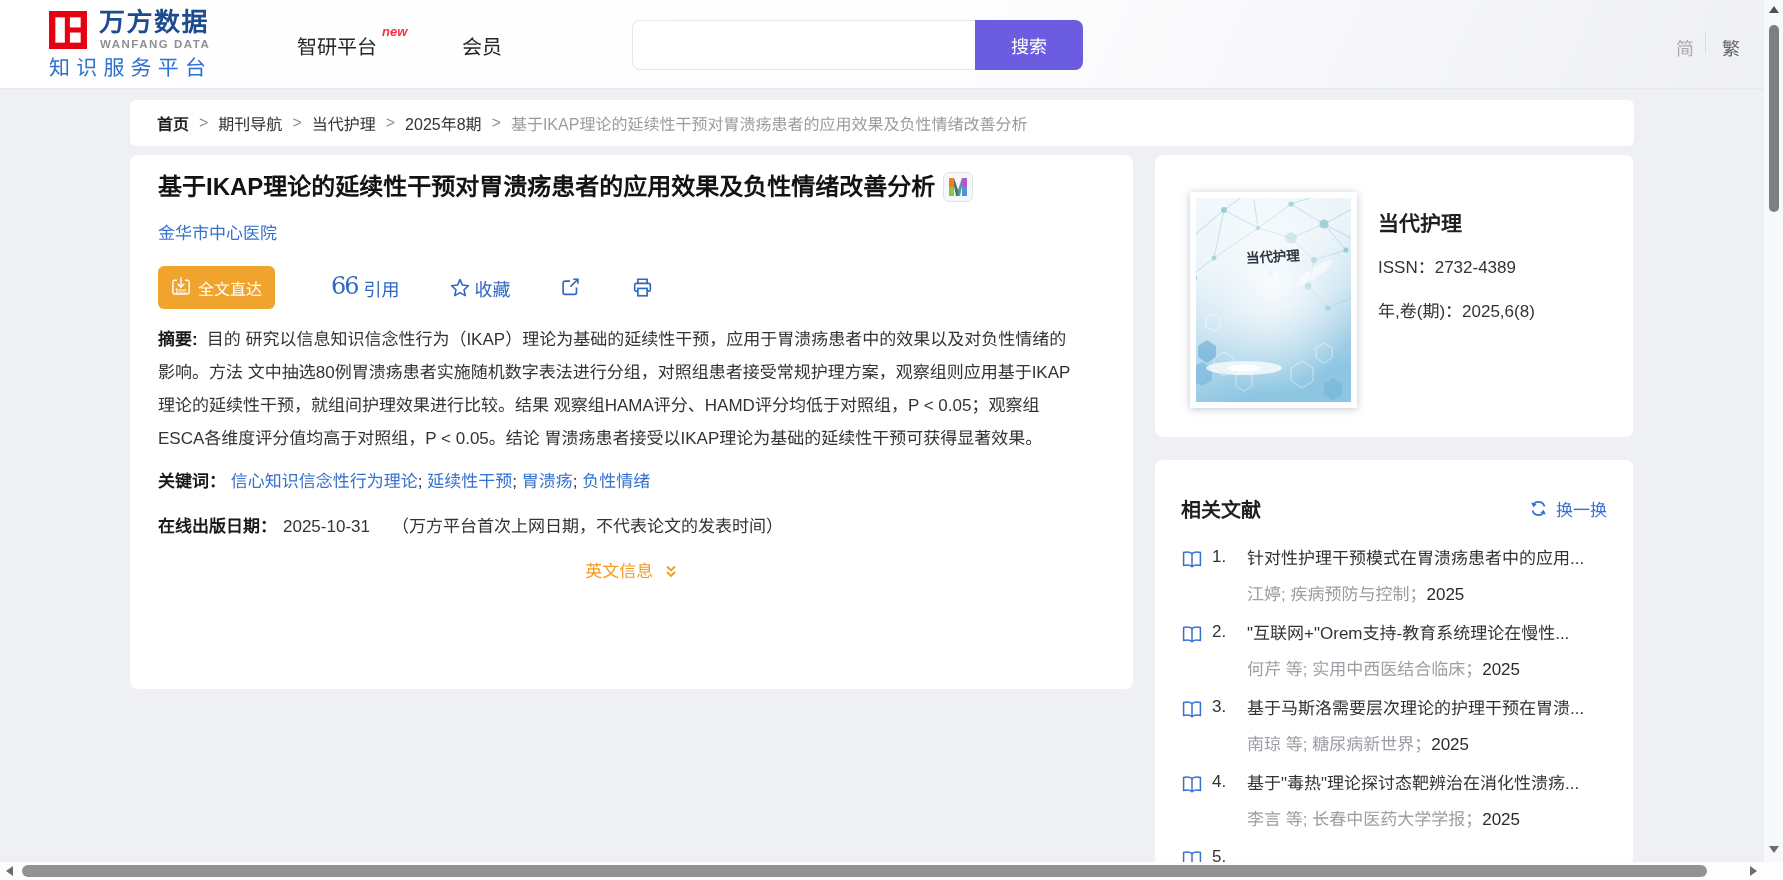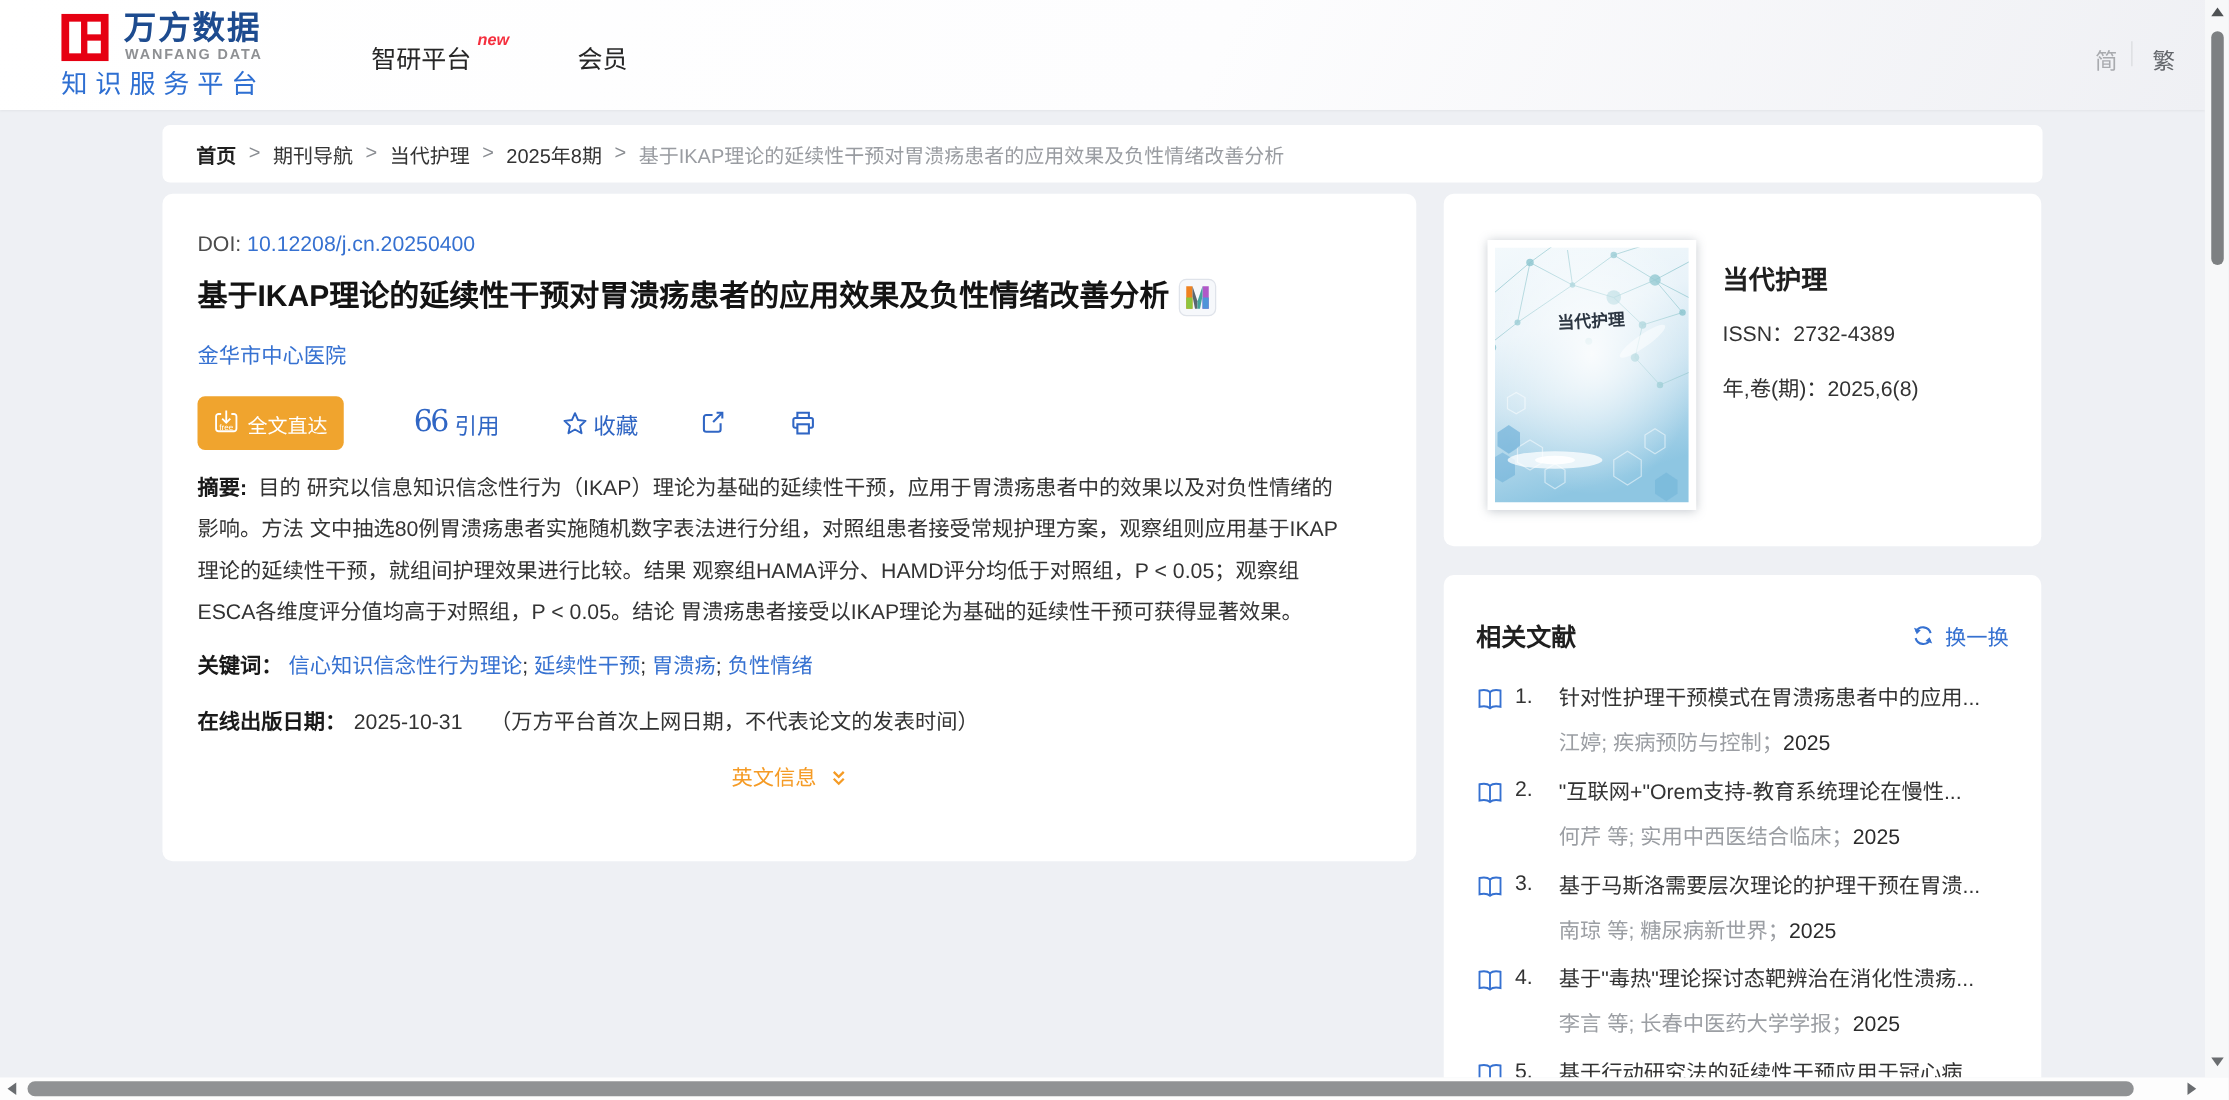--- a/index.html
+++ b/index.html
@@ -120,42 +120,42 @@
       <div class="brand-en">WANFANG DATA</div>
       <div class="platform">知识服务平台</div>
     </div>
     <div class="topnav-item nav-zhiyan">
       <span>智研平台</span>
       <span class="nav-badge">new</span>
     </div>
     <div class="topnav-item nav-member">
       <span>会员</span>
     </div>
+    <div class="searchbar">
+      <input class="search-input" type="text" value="" style="">
+      <button class="search-btn">搜索</button>
+    </div>
     <div class="lang lang-s">简</div>
     <div class="lang-sep"></div>
     <div class="lang lang-t">繁</div>
   </div>
 
   <div class="breadcrumb">
     <span class="bc-home">首页</span>
     <span class="bc-sep">&gt;</span>
     <span class="bc-link">期刊导航</span>
     <span class="bc-sep">&gt;</span>
     <span class="bc-link">当代护理</span>
     <span class="bc-sep">&gt;</span>
     <span class="bc-link">2025年8期</span>
     <span class="bc-sep">&gt;</span>
     <span class="bc-current">基于IKAP理论的延续性干预对胃溃疡患者的应用效果及负性情绪改善分析</span>
   </div>
 
   <div class="article-card">
-    <div class="doi-row">
-      <span>DOI:</span>
-      <span class="doi-link">10.12208/j.cn.20250400</span>
-    </div>
     <div class="title-row">
       <h1 class="article-title">基于IKAP理论的延续性干预对胃溃疡患者的应用效果及负性情绪改善分析</h1>
       <span class="m-badge">
         <svg width="20" height="20" viewBox="0 0 20 20">
           <polygon points="1,1 6,1 6,19 1,19" fill="#ef8220"></polygon>
           <polygon points="1,10 6,10 6,19 1,19" fill="#8dc63f"></polygon>
           <polygon points="14,1 19,1 19,19 14,19" fill="#b058c8"></polygon>
           <polygon points="14,10 19,10 19,19 14,19" fill="#4f94d8"></polygon>
           <polygon points="6,1 10,13 10,19 8,19 6,9" fill="#5b6670"></polygon>
           <polygon points="14,1 10,13 10,19 12,19 14,9" fill="#44a39b"></polygon>
@@ -356,21 +356,20 @@
         </div>
       </div>
 
       <div class="rel-item">
         <div class="rel-line1">
           <svg class="rel-book" width="22" height="20" viewBox="0 0 22 20">
             <path d="M11 4.6 C9.2 2.9 6 2.7 2.6 3.4 V16.4 c3.4 -0.7 6.6 -0.5 8.4 1.2 c1.8 -1.7 5 -1.9 8.4 -1.2 V3.4 C16 2.7 12.8 2.9 11 4.6 Z" fill="none" stroke="#3671d1" stroke-width="1.5"></path>
             <path d="M11 4.6 V17.4" stroke="#3671d1" stroke-width="1.5"></path>
           </svg>
           <span class="rel-num">5.</span>
-          <span class="rel-t">基于行动研究法的延续性干预应用于冠心病</span>
         </div>
       </div>
 
     </div>
   </div>
 
 </div>
 
 <div class="vscroll">
   <div class="arrow-up"></div>

